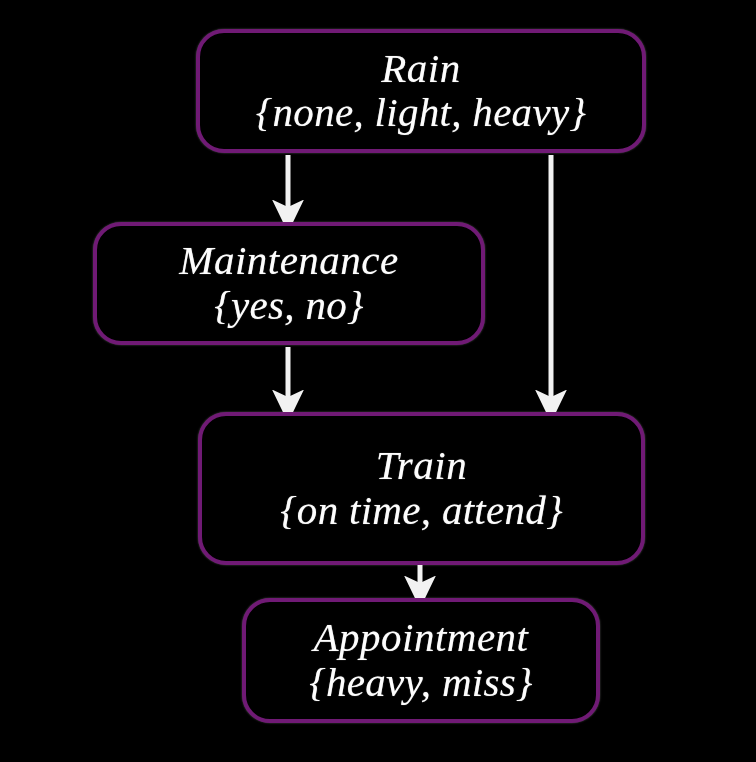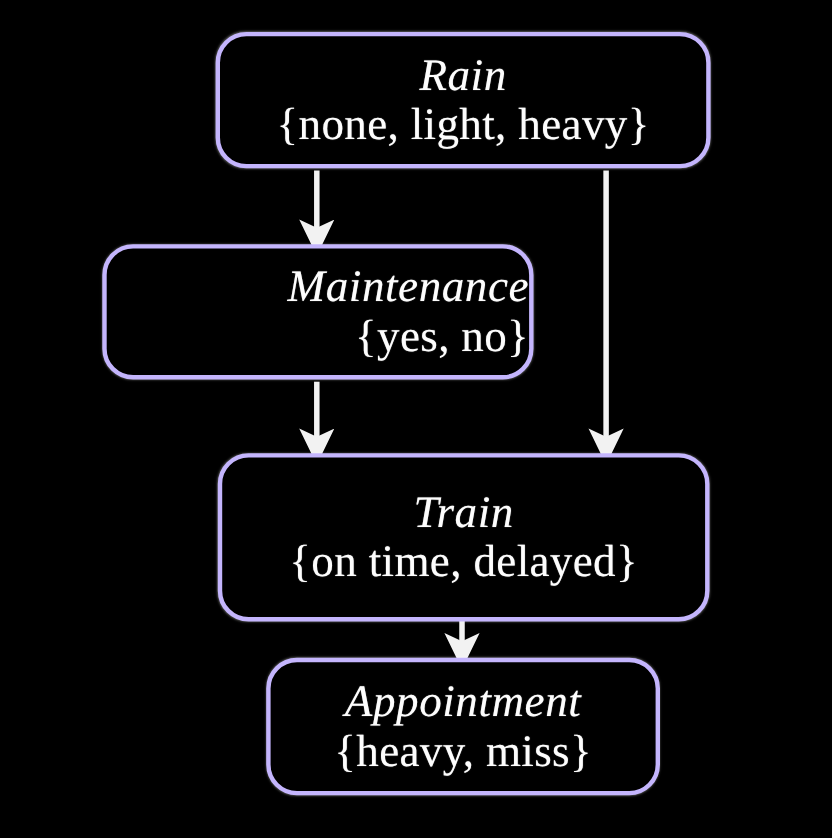--- a/index.html
+++ b/index.html
@@ -20,48 +20,49 @@
     left: 0;
     top: 0;
     width: 756px;
     height: 762px;
     pointer-events: none;
   }
   .node {
     position: absolute;
     box-sizing: border-box;
     background: #000000;
-    border: 4px solid #c4b5fd;
+    border: 4px solid #701a75;
     border-radius: 28px;
     display: flex;
     flex-direction: column;
     align-items: center;
     justify-content: center;
     text-align: center;
     color: #fdfdfd;
     z-index: 2;
     box-shadow: 0 0 2px rgba(255,255,255,0.35);
   }
   .node-name {
     font-style: italic;
     font-size: 41px;
     line-height: 1.02;
     letter-spacing: 0.5px;
     text-shadow: 0 0 1px rgba(255,255,255,0.6);
   }
   .node-values {
+    font-style: italic;
     font-size: 41px;
     line-height: 1.05;
     letter-spacing: 0.3px;
     margin-top: 2px;
     text-shadow: 0 0 1px rgba(255,255,255,0.6);
   }
   
   #node-rain        { left: 196px; top: 29px;  width: 450px; height: 124px; }
-  #node-maintenance { left: 93px;  top: 222px; width: 392px; height: 123px; align-items: flex-end; }
+  #node-maintenance { left: 93px;  top: 222px; width: 392px; height: 123px; }
   #node-train       { left: 198px; top: 412px; width: 447px; height: 153px; }
   #node-appointment { left: 242px; top: 598px; width: 358px; height: 125px; }
 </style>
 </head>
 <body>
 
 <div id="canvas">
 
   <svg id="edge-layer" viewBox="0 0 756 762" width="756" height="762" xmlns="http://www.w3.org/2000/svg">
     <defs>
@@ -84,21 +85,21 @@
     <div class="node-values">{none, light, heavy}</div>
   </div>
 
   <div class="node" id="node-maintenance">
     <div class="node-name">Maintenance</div>
     <div class="node-values">{yes, no}</div>
   </div>
 
   <div class="node" id="node-train">
     <div class="node-name">Train</div>
-    <div class="node-values">{on time, delayed}</div>
+    <div class="node-values">{on time, attend}</div>
   </div>
 
   <div class="node" id="node-appointment">
     <div class="node-name">Appointment</div>
     <div class="node-values">{heavy, miss}</div>
   </div>
 
 </div>
 
 </body></html>

